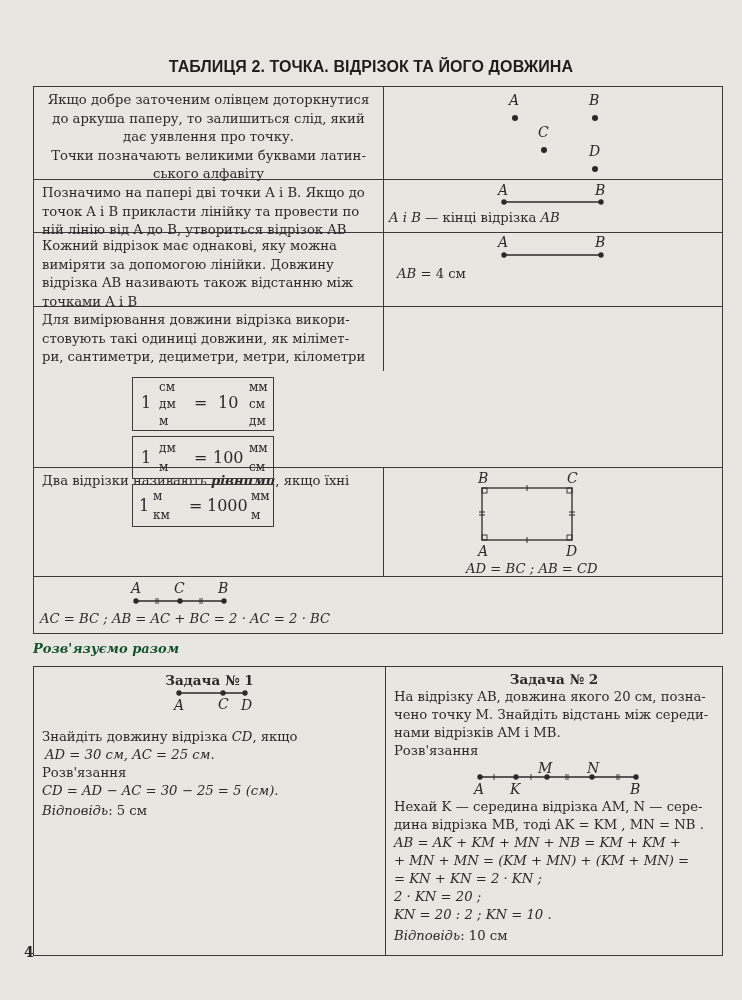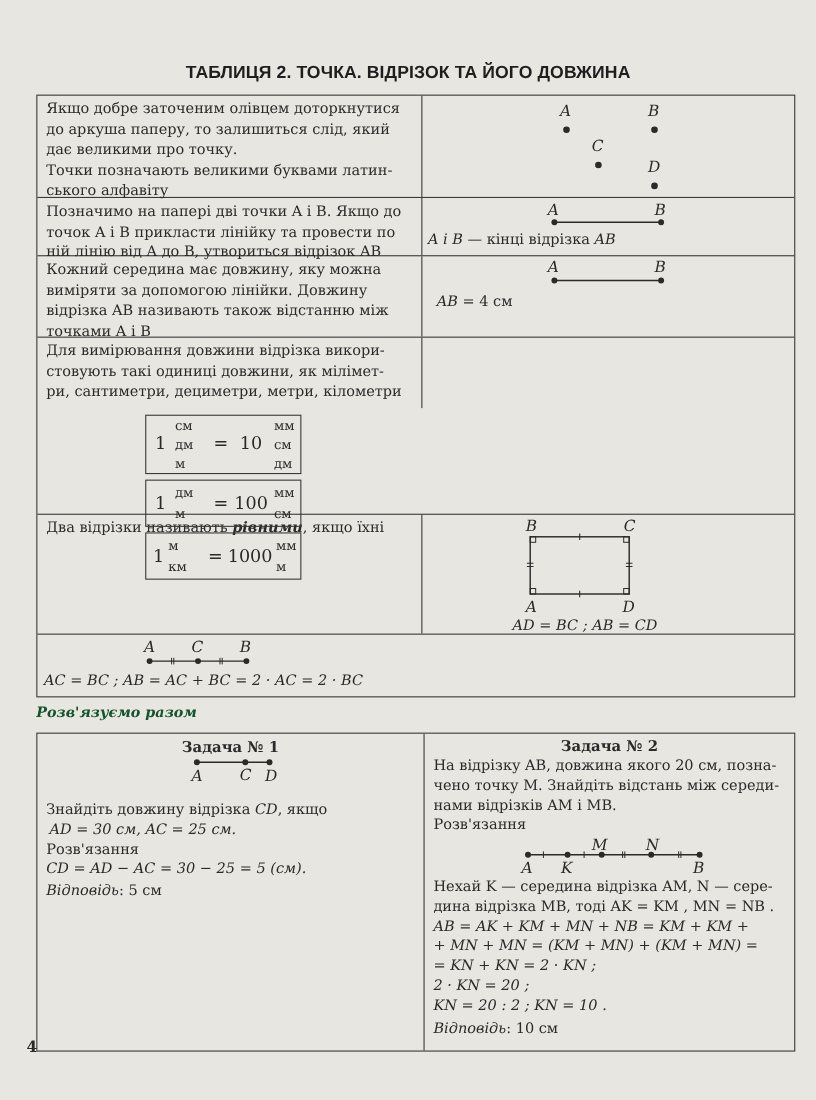--- a/index.html
+++ b/index.html
@@ -32,25 +32,25 @@
 </style>
 </head>
 <body>
 
 <div class="page">
 
   <div class="title">ТАБЛИЦЯ 2. ТОЧКА. ВІДРІЗОК ТА ЙОГО ДОВЖИНА</div>
 
   <div class="main-table">
 
-    <div class="row" style="height:92px;">
+    <div class="row" style="height:92px;text-align:center;">
       <div class="cell-left">
         <div>Якщо добре заточеним олівцем доторкнутися</div>
         <div>до аркуша паперу, то залишиться слід, який</div>
-        <div>дає великими про точку.</div>
+        <div>дає уявлення про точку.</div>
         <div>Точки позначають великими буквами латин-</div>
         <div>ського алфавіту</div>
       </div>
       <div class="cell-right">
         <svg width="338" height="92">
           <text x="125" y="18" font-size="14">A</text>
           <circle cx="131" cy="31" r="3" fill="#2a2a2a"></circle>
           <text x="205" y="18" font-size="14">B</text>
           <circle cx="211" cy="31" r="3" fill="#2a2a2a"></circle>
           <text x="154" y="50" font-size="14">C</text>
@@ -74,21 +74,21 @@
           <line x1="120" y1="22" x2="217" y2="22" stroke="#2a2a2a" stroke-width="1.3"></line>
           <circle cx="120" cy="22" r="2.7" fill="#2a2a2a"></circle>
           <circle cx="217" cy="22" r="2.7" fill="#2a2a2a"></circle>
           <text x="5" y="42" font-size="13.2"><tspan>A і B</tspan><tspan style="font-style:normal"> — кінці відрізка </tspan><tspan>AB</tspan></text>
         </svg>
       </div>
     </div>
 
     <div class="row" style="height:74px;">
       <div class="cell-left">
-        <div>Кожний середина має довжину, яку можна</div>
+        <div>Кожний відрізок має однакові, яку можна</div>
         <div>виміряти за допомогою лінійки. Довжину</div>
         <div>відрізка AB називають також відстанню між</div>
         <div>точками A і B</div>
       </div>
       <div class="cell-right">
         <svg width="338" height="74">
           <text x="114" y="14" font-size="14">A</text>
           <text x="211" y="14" font-size="14">B</text>
           <line x1="120" y1="22" x2="217" y2="22" stroke="#2a2a2a" stroke-width="1.3"></line>
           <circle cx="120" cy="22" r="2.7" fill="#2a2a2a"></circle>

